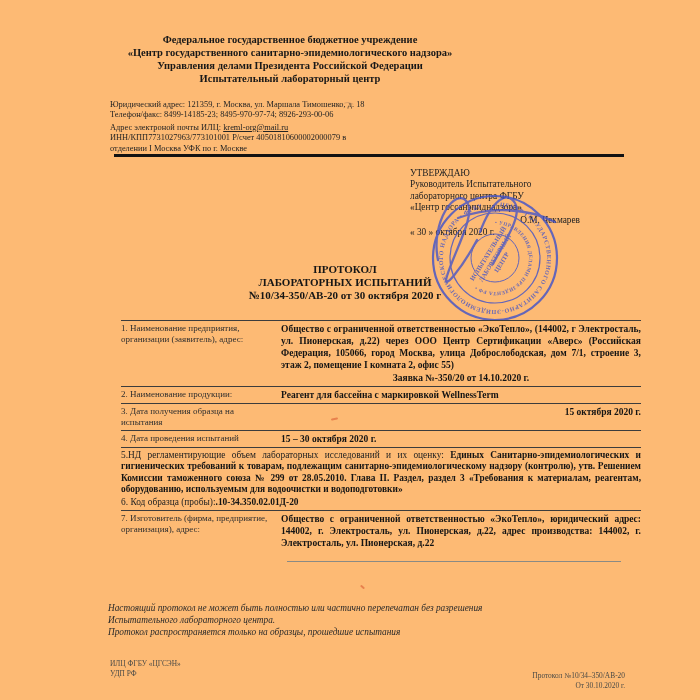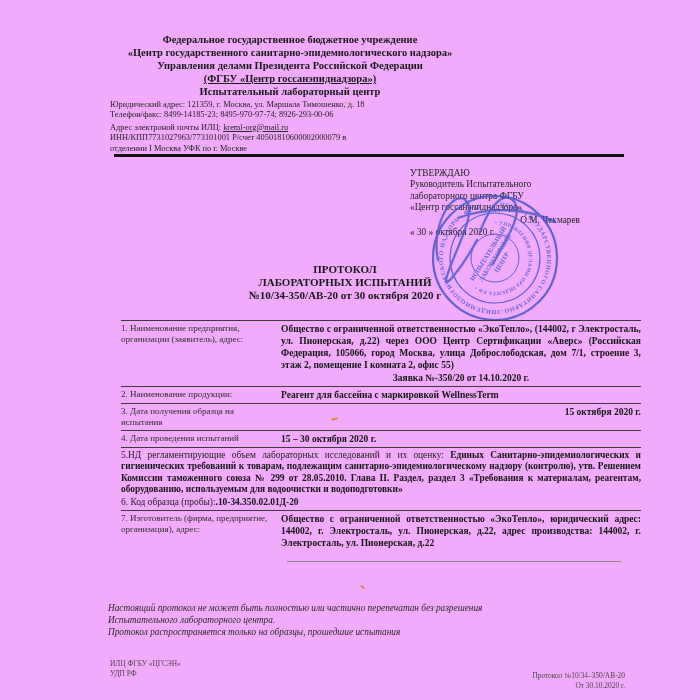--- a/index.html
+++ b/index.html
@@ -1,19 +1,19 @@
 <!DOCTYPE html>
 <html><head>
 <meta charset="utf-8">
 <style>
   html,body{margin:0;padding:0;background:#ffffff;}
   .page{
     position:relative;
     width:700px;height:700px;
-    background:#f0abfc;
+    background:#fdba74;
     font-family:"Liberation Serif","DejaVu Serif",serif;
     color:#1c1c1c;
     overflow:hidden;
   }
   
   .org-header{
     position:absolute;top:33px;left:25px;width:530px;
     text-align:center;font-weight:bold;font-size:10.5px;line-height:13px;
     color:#181818;
   }
@@ -99,21 +99,20 @@
 </style>
 </head>
 <body>
 
 <div class="page">
 
   <div class="org-header">
     <div>Федеральное государственное бюджетное учреждение</div>
     <div>«Центр государственного санитарно-эпидемиологического надзора»</div>
     <div>Управления делами Президента Российской Федерации</div>
-    <div class="u">(ФГБУ «Центр госсанэпиднадзора»)</div>
     <div>Испытательный лабораторный центр</div>
   </div>
 
   <div class="contacts">
     <div>Юридический адрес: 121359, г. Москва, ул. Маршала Тимошенко, д. 18</div>
     <div>Телефон/факс: 8499-14185-23; 8495-970-97-74; 8926-293-00-06</div>
     <div class="gap"></div>
     <div><span>Адрес электроной почты ИЛЦ: </span><span class="email">kreml-org@mail.ru</span></div>
     <div>ИНН/КПП7731027963/773101001  Р/счет 40501810600002000079 в</div>
     <div>отделении I Москва УФК  по г. Москве</div>

